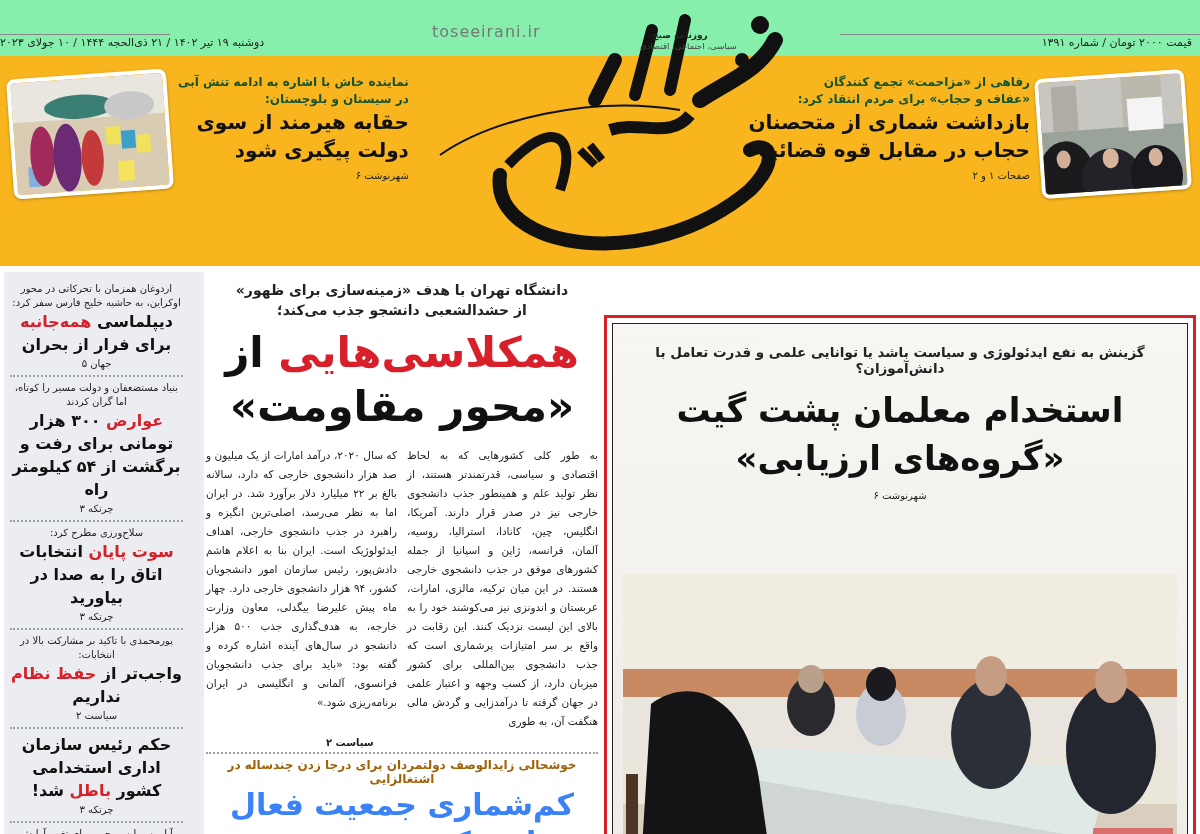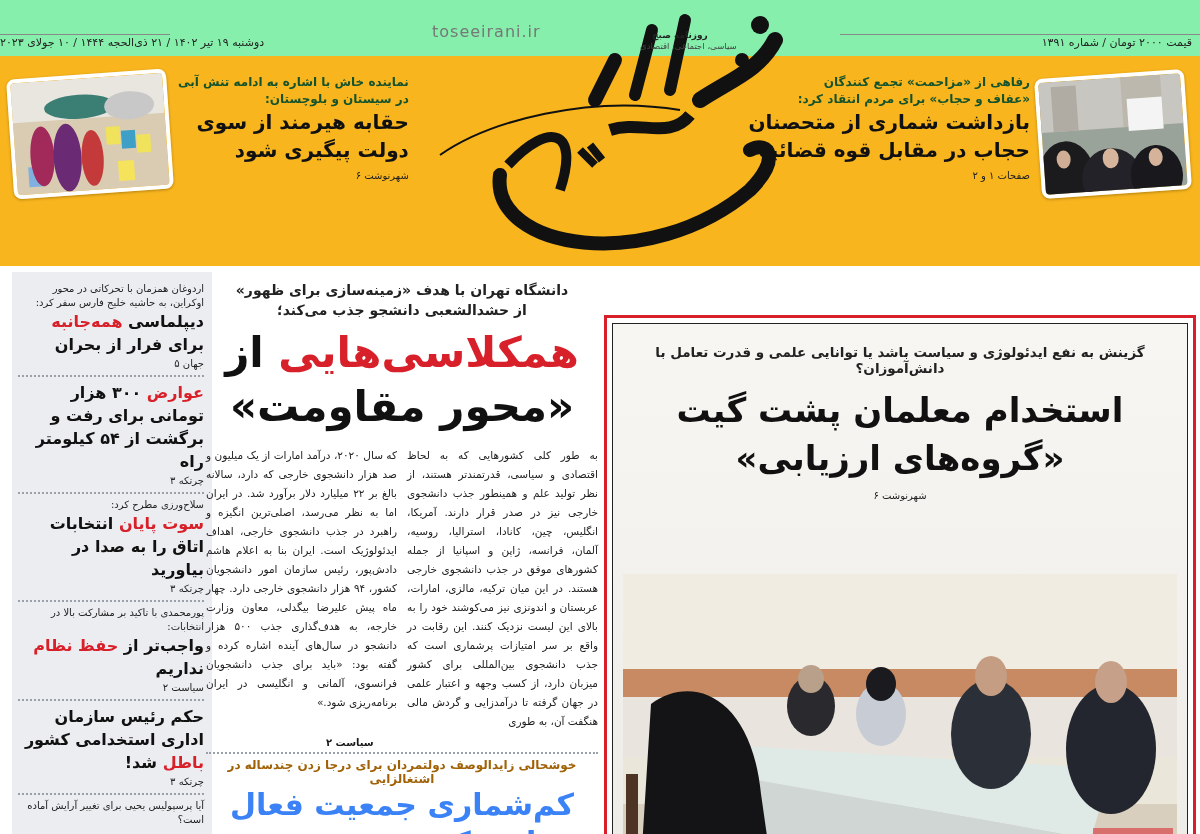--- a/index.html
+++ b/index.html
@@ -23,21 +23,21 @@
   .teaser { position: absolute; top: 18px; display: flex; align-items: flex-start; gap: 8px; }
   .teaser .photo { width: 150px; height: 120px; border: 4px solid #fff; border-radius: 8px; transform: rotate(-4deg); overflow: hidden; box-shadow: 0 1px 3px rgba(0,0,0,0.3); }
   .teaser .txt { text-align: right; }
   .teaser .kicker { font-size: 12px; font-weight: bold; line-height: 17px; color: #14532d; }
   .teaser .head { font-size: 20px; font-weight: bold; line-height: 28px; color: #111; }
   .teaser .ref { font-size: 10px; margin-top: 6px; color: #222; }
 
   .teaser.right { right: 12px; flex-direction: row; }
   .teaser.left { left: 10px; flex-direction: row-reverse; }
 
-  .sidebar { position: absolute; left: 12px; top: 272px; width: 200px; height: 562px; background: #ECEDF0; padding: 6px 8px 0 6px; }
+  .sidebar { position: absolute; left: 4px; top: 272px; width: 200px; height: 562px; background: #ECEDF0; padding: 6px 21px 0 6px; text-align: center; }
   .sb-item { padding: 4px 0 6px; border-bottom: 2px dotted #9aa0aa; }
   .sb-item:last-child { border-bottom: none; }
   .sb-item .kicker { font-size: 10px; line-height: 14px; color: #222; }
   .sb-item .head { font-size: 16px; font-weight: bold; line-height: 23px; color: #111; }
   .sb-item .ref { font-size: 10px; color: #222; margin-top: 2px; }
   .red { color: #D8202A; }
 
   .center { position: absolute; left: 206px; top: 272px; width: 392px; height: 562px; text-align: center; }
   .center .kicker { font-size: 14px; font-weight: bold; line-height: 20px; color: #222; margin-top: 8px; }
   .center .mega { font-size: 42px; font-weight: bold; line-height: 54px; color: #111; margin-top: 6px; }
@@ -142,20 +142,21 @@
   <div class="tagline">سیاسی، اجتماعی، اقتصادی</div>
 </div>
 
 <div class="sidebar">
   <div class="sb-item">
     <div class="kicker">اردوغان همزمان با تحرکاتی در محور اوکراین، به حاشیه خلیج فارس سفر کرد:</div>
     <div class="head"><span>دیپلماسی </span><span class="red">همه‌جانبه</span><span> برای فرار از بحران</span></div>
     <div class="ref">جهان ۵</div>
   </div>
   <div class="sb-item">
+    <div class="kicker">بنیاد مستضعفان و دولت مسیر را کوتاه، اما گران کردند</div>
     <div class="head"><span></span><span class="red">عوارض</span><span> ۳۰۰ هزار تومانی برای رفت و برگشت از ۵۴ کیلومتر راه</span></div>
     <div class="ref">چرتکه ۳</div>
   </div>
   <div class="sb-item">
     <div class="kicker">سلاح‌ورزی مطرح کرد:</div>
     <div class="head"><span class="red">سوت پایان</span><span> انتخابات اتاق را به صدا در بیاورید</span></div>
     <div class="ref">چرتکه ۳</div>
   </div>
   <div class="sb-item">
     <div class="kicker">پورمحمدی با تاکید بر مشارکت بالا در انتخابات:</div>

